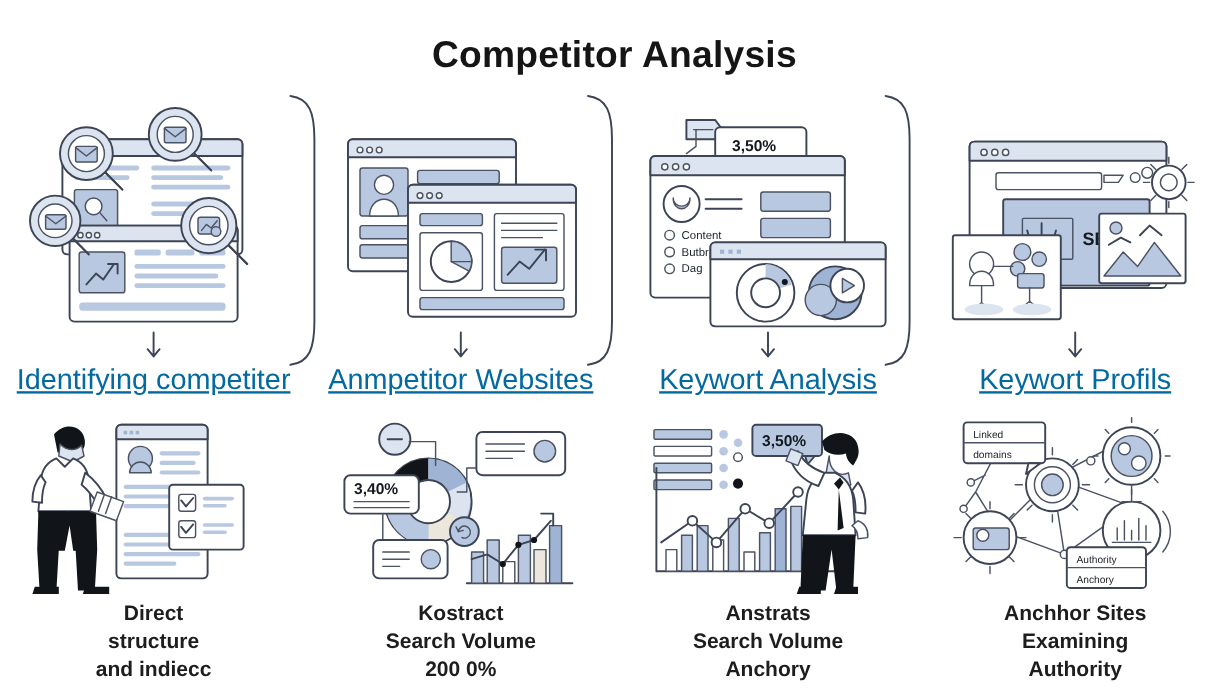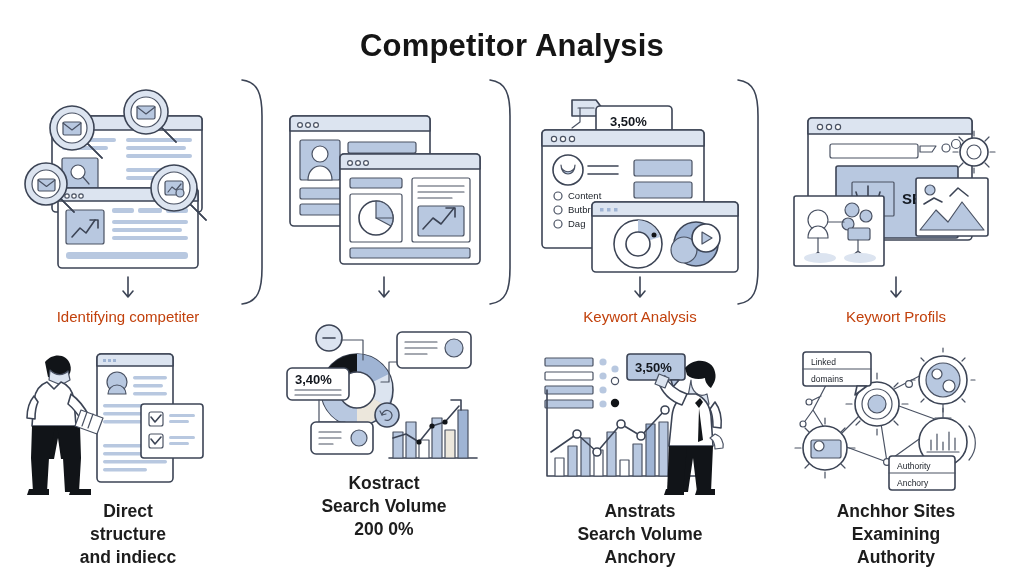--- a/index.html
+++ b/index.html
@@ -41,26 +41,27 @@
     width:212px;height:186px;
     position:relative;
   }
   .arrow{
     width:14px;height:26px;
     margin-top:-2px;
     position:relative;
   }
   .step-label{
     margin-top:2px;
-    font-size:15px;
+    font-size:24px;
     text-align:center;
-    color:#c2410c;
+    color:#0369a1;
     height:26px;
     line-height:26px;
     white-space:nowrap;
+    text-decoration:underline;
   }
   .art-bottom{
     width:210px;height:150px;
     position:relative;
     margin-top:16px;
   }
   .caption{
     margin-top:4px;
     font-size:17.5px;
     line-height:23px;
@@ -275,20 +276,21 @@
           <path class="ln" d="M145 137 l10 -11 l8 6 l13 -16"></path>
           <path class="ln" d="M168 116 h9 v9"></path>
           <rect class="fill-md ln-thin" x="72" y="156" width="120" height="10" rx="2"></rect>
         </svg>
       </div>
 
       <svg class="arrow" viewBox="0 0 14 26" width="14" height="26">
         <path class="ln" d="M7 1 V20 M2 15 L7 21 L12 15"></path>
       </svg>
 
+      <div class="step-label">Anmpetitor Websites</div>
 
       <div class="art-bottom">
         <svg viewBox="0 0 210 150" width="210" height="150">
 
           <g>
             <circle class="fill-md ln" cx="78" cy="72" r="36"></circle>
             <path class="fill-black" d="M78 72 L78 36 A36 36 0 0 0 47 54 Z"></path>
             <path class="fill-dk" d="M78 72 L78 36 A36 36 0 0 1 110 56 Z"></path>
             <path class="fill-lt" d="M78 72 L110 56 A36 36 0 0 1 108 88 Z"></path>
             <path class="fill-cream" d="M78 72 L108 88 A36 36 0 0 1 78 108 Z"></path>

